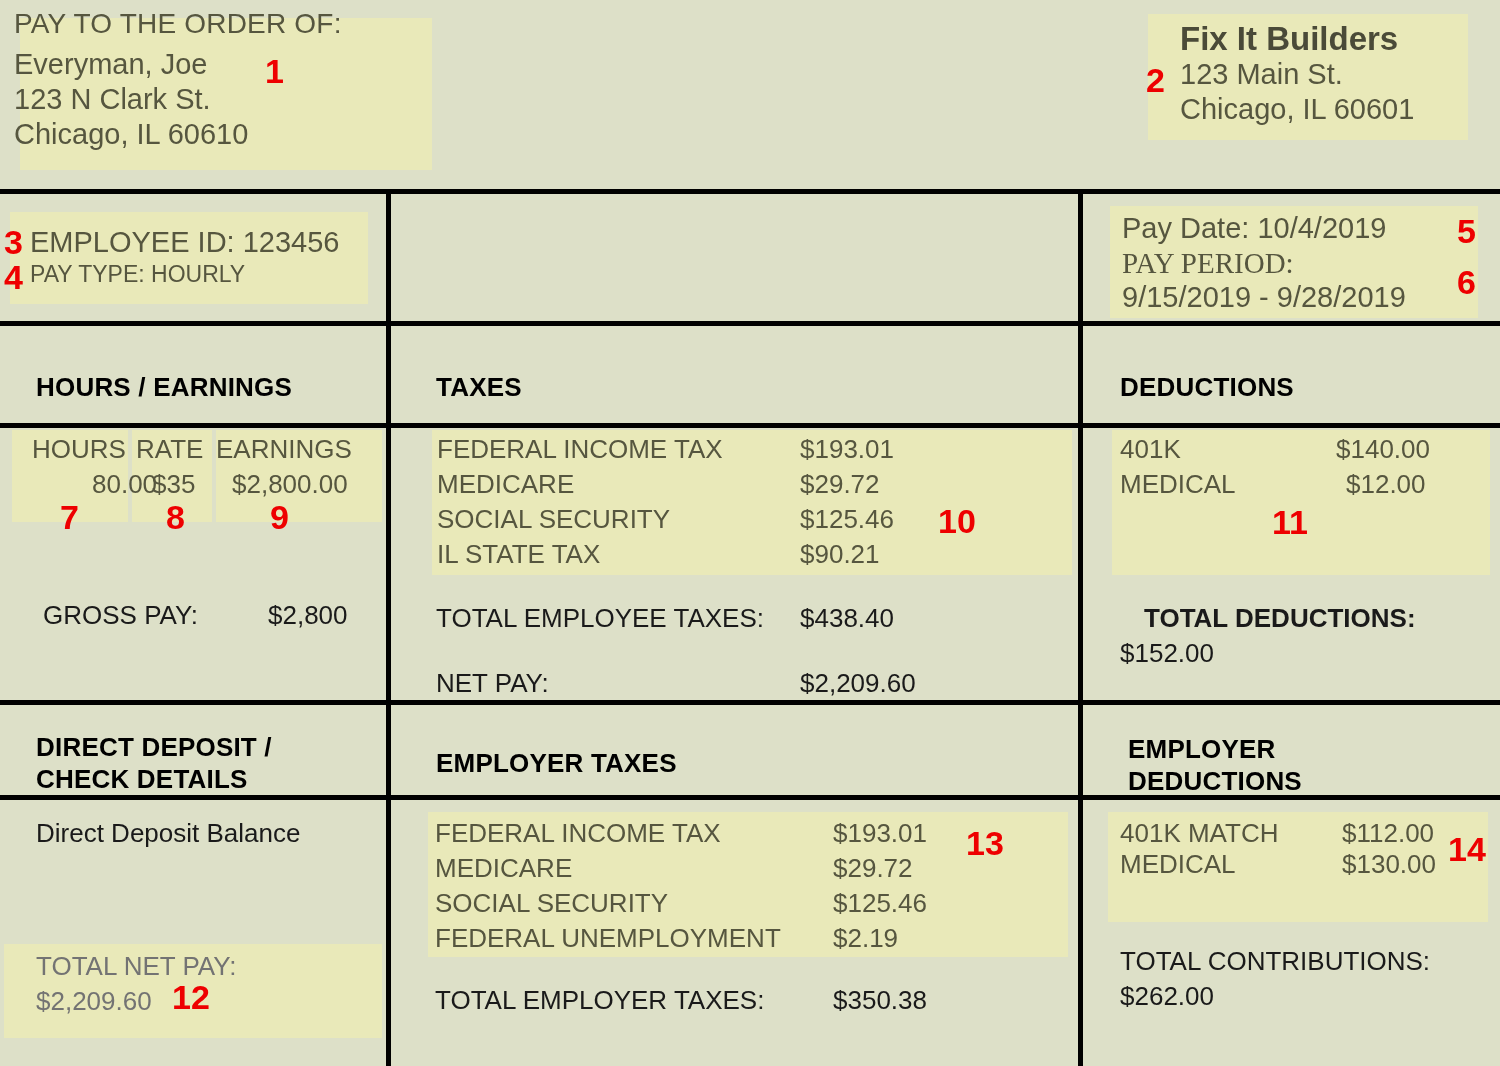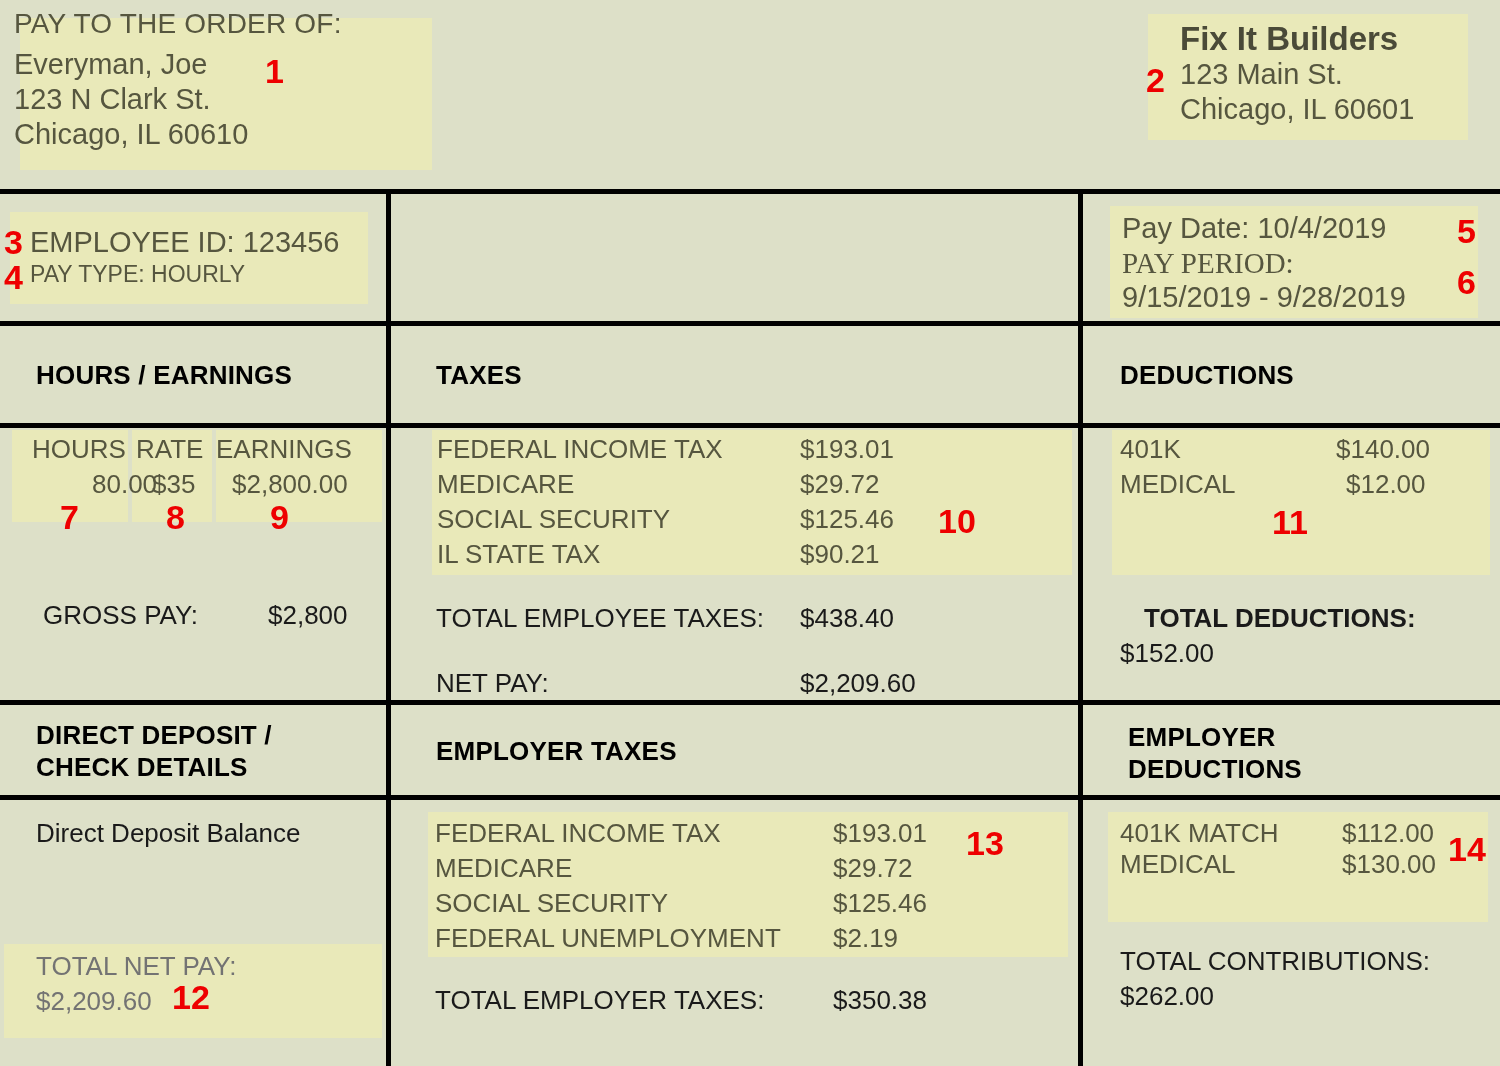--- a/index.html
+++ b/index.html
@@ -176,20 +176,21 @@
 
   
   .sec-head {
     position: absolute;
     font-size: 26px;
     font-weight: bold;
     color: #000;
     letter-spacing: 0.2px;
     white-space: nowrap;
     line-height: 1.16;
+    margin-top: 12px;
   }
 
   
   .body-txt {
     position: absolute;
     font-size: 26px;
     color: #737373;
     white-space: nowrap;
   }
   .body-dark {

